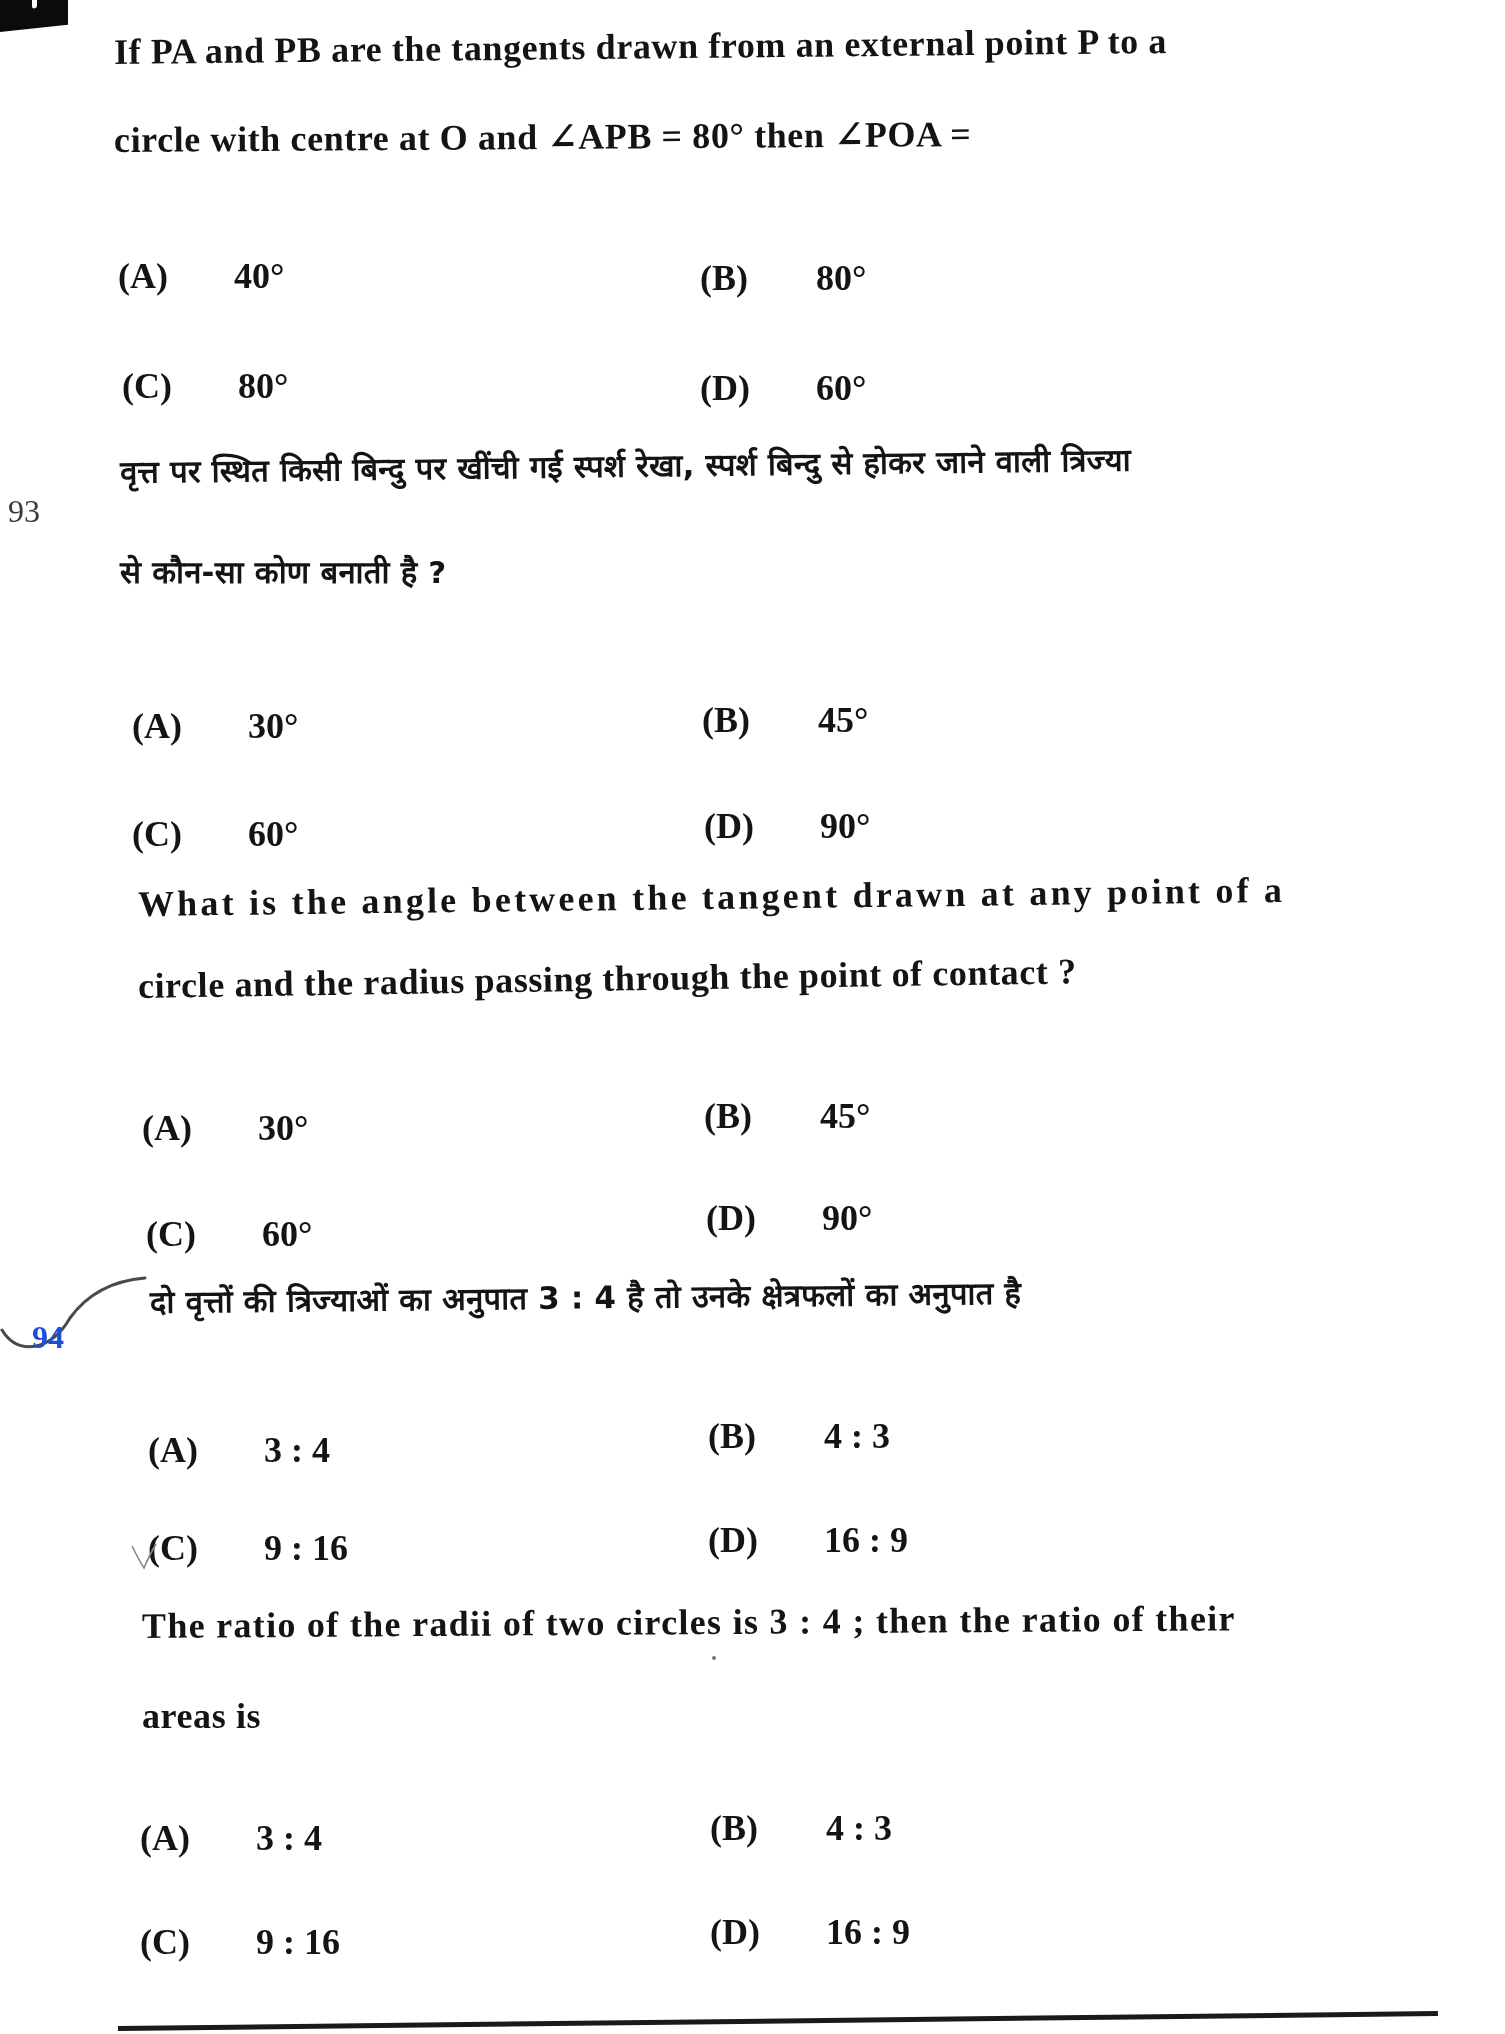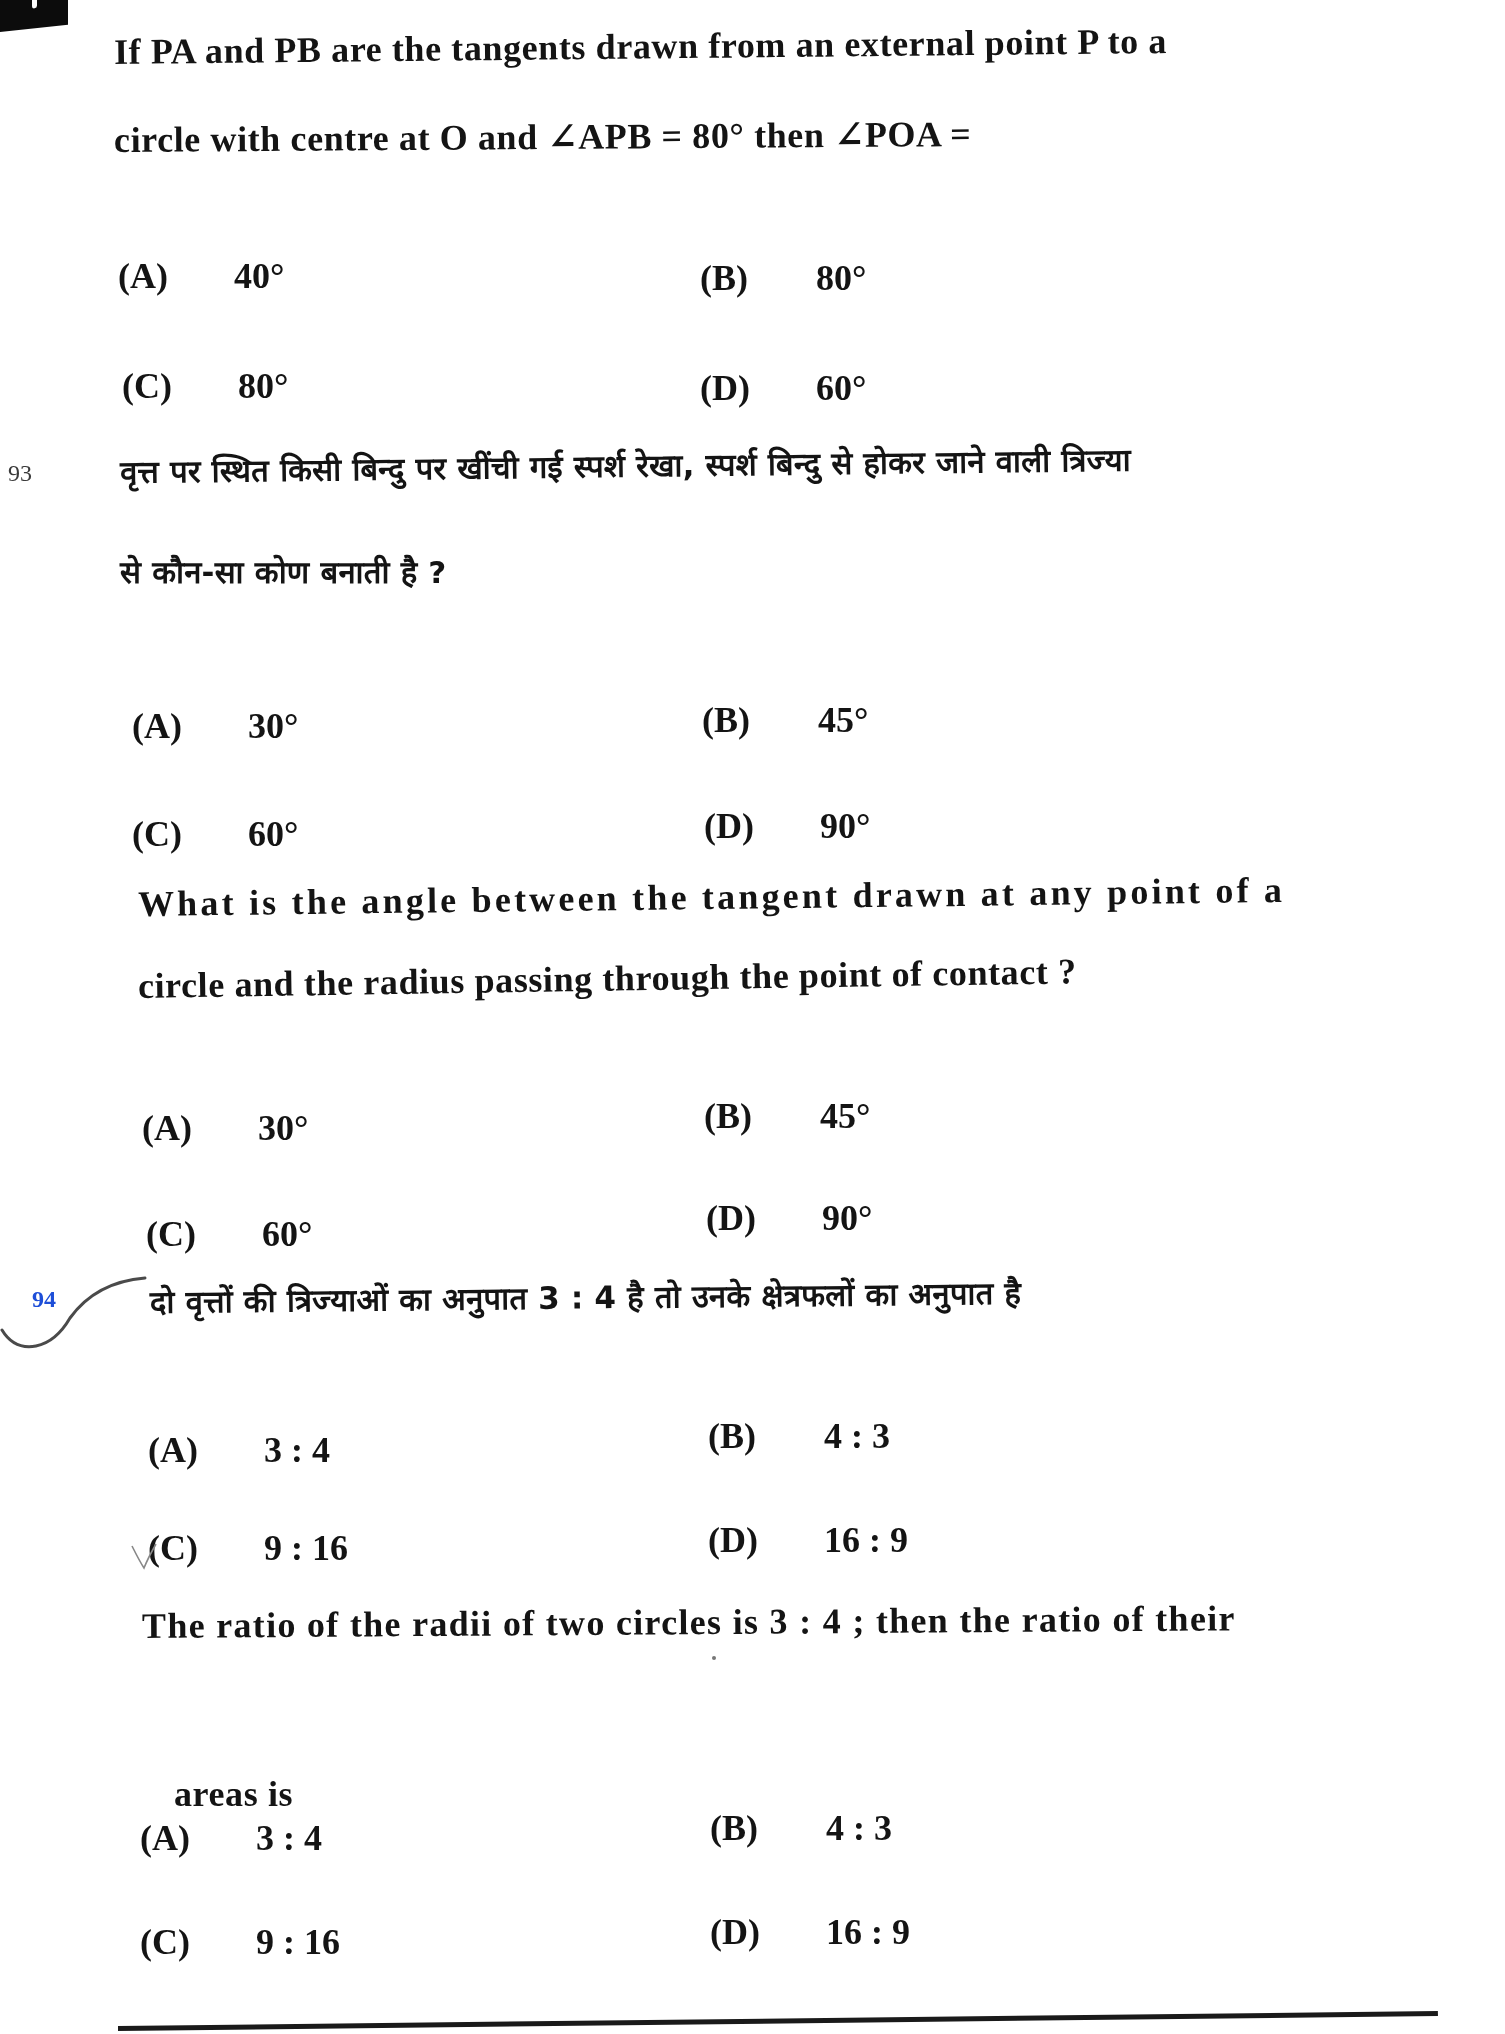--- a/index.html
+++ b/index.html
@@ -16,21 +16,21 @@
       content: ""; position: absolute; left: 32px; top: 0; width: 5px; height: 12px;
       background: #ffffff; border-radius: 0 0 3px 3px;
     }
     .line {
       position: absolute; font-size: 34px; line-height: 40px; white-space: nowrap;
       letter-spacing: 0.2px; transform-origin: left center;
     }
     .line.en { font-family: "Liberation Serif", "DejaVu Serif", serif; font-weight: bold; font-size: 36px; letter-spacing: 0.6px; }
     .line.hi { font-family: "DejaVu Sans", "Liberation Sans", sans-serif; font-weight: bold; font-size: 31px; }
     .qnum {
-      position: absolute; font-family: "Liberation Serif", serif; font-size: 24px; color: #3a3a3a;
+      position: absolute; font-family: "Liberation Serif", serif; font-size: 32px; color: #3a3a3a; margin-top: 33px;
     }
     .opt {
       position: absolute; font-family: "Liberation Serif", serif; font-weight: bold;
       font-size: 36px; line-height: 40px; white-space: nowrap;
       display: flex; align-items: baseline;
     }
     .opt .lbl { display: inline-block; width: 116px; }
     .opt .val { display: inline-block; margin-top: 20px; }
     .tick-mark { position: absolute; left: 0; top: 1262px; width: 160px; height: 90px; }
     .rule {
@@ -135,21 +135,21 @@
   </svg>
   <div class="opt" style="left:708px; top:1500px;">
     <span class="lbl">(D)</span>
     <span class="val">16 : 9</span>
   </div>
 </section>
 
 <section>
   <div class="line en" style="left:142px; top:1606px; transform:rotate(-0.4deg); letter-spacing:1.3px;">The ratio of the radii of two circles is 3 : 4 ; then the ratio of their</div>
   <div class="stray" style="left:712px; top:1656px;"></div>
-  <div class="line en" style="left:142px; top:1774px;margin-left:32px;">areas is</div>
+  <div class="line en" style="left:142px; top:1696px;">areas is</div>
 
   <div class="opt" style="left:140px; top:1798px;">
     <span class="lbl">(A)</span>
     <span class="val">3 : 4</span>
   </div>
   <div class="opt" style="left:710px; top:1788px;">
     <span class="lbl">(B)</span>
     <span class="val">4 : 3</span>
   </div>
   <div class="opt" style="left:140px; top:1902px;">

